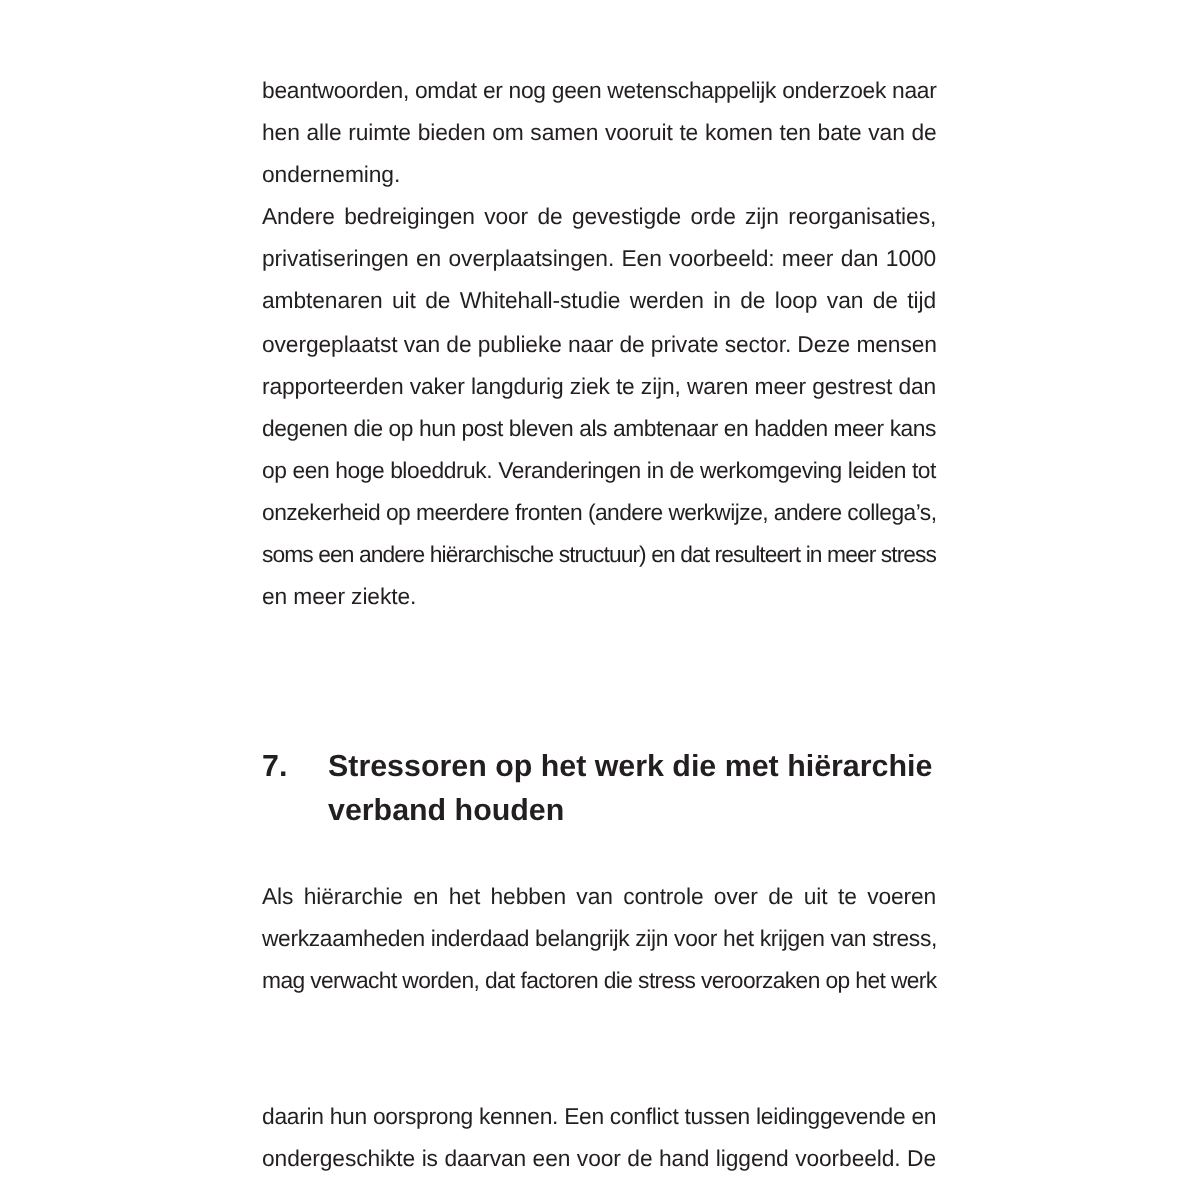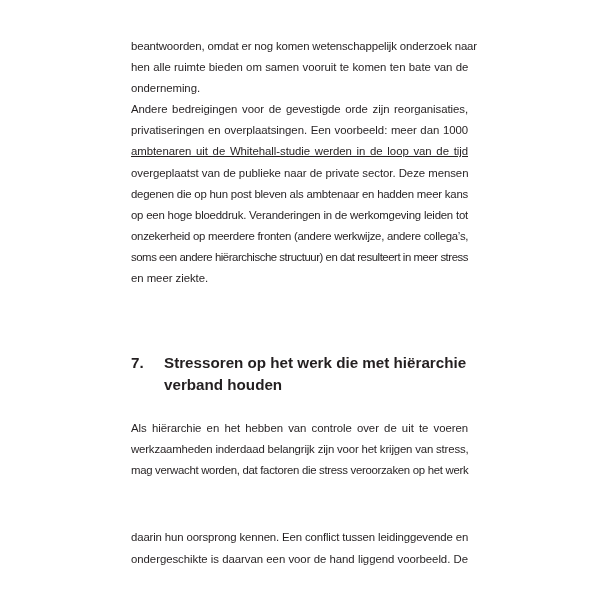--- a/index.html
+++ b/index.html
@@ -54,30 +54,31 @@
     white-space: nowrap;
   }
   .gap2 { height: 22px; }
 </style>
 </head>
 <body>
 
 <div class="page">
 
   <div>
-    <span class="line" style="display: block; word-spacing: 0px; letter-spacing: -0.145238px;">beantwoorden, omdat er nog komen wetenschappelijk onderzoek naar</span>
+    <span class="line" style="display: block; word-spacing: 0px; letter-spacing: -0.145238px;">beantwoorden, omdat er nog geen wetenschappelijk onderzoek naar</span>
     <span class="line" style="display: block; word-spacing: 0.25px;">hen alle ruimte bieden om samen vooruit te komen ten bate van de</span>
     <span class="line last">onderneming.</span>
   </div>
 
   <div>
     <span class="line" style="display: block; word-spacing: 1.57143px;">Andere bedreigingen voor de gevestigde orde zijn reorganisaties,</span>
     <span class="line" style="display: block; word-spacing: 0.571429px;">privatiseringen en overplaatsingen. Een voorbeeld: meer dan 1000</span>
-    <span class="line" style="display: block; word-spacing: 1.6px; text-decoration: underline;">ambtenaren uit de Whitehall-studie werden in de loop van de tijd</span>
+    <span class="line" style="display: block; word-spacing: 1.6px;">ambtenaren uit de Whitehall-studie werden in de loop van de tijd</span>
     <span class="line" style="display: block; word-spacing: 0px;">overgeplaatst van de publieke naar de private sector. Deze mensen</span>
+    <span class="line" style="display: block; word-spacing: 0px; letter-spacing: -0.0649254px;">rapporteerden vaker langdurig ziek te zijn, waren meer gestrest dan</span>
     <span class="line" style="display: block; word-spacing: 0px; letter-spacing: -0.221875px;">degenen die op hun post bleven als ambtenaar en hadden meer kans</span>
     <span class="line" style="display: block; word-spacing: 0px; letter-spacing: -0.216667px;">op een hoge bloeddruk. Veranderingen in de werkomgeving leiden tot</span>
     <span class="line" style="display: block; word-spacing: 0px; letter-spacing: -0.270588px;">onzekerheid op meerdere fronten (andere werkwijze, andere collega’s,</span>
     <span class="line" style="display: block; word-spacing: 0px; letter-spacing: -0.460959px;">soms een andere hiërarchische structuur) en dat resulteert in meer stress</span>
     <span class="line last">en meer ziekte.</span>
   </div>
 
   <div class="gap1"></div>
 
   <div class="heading">

